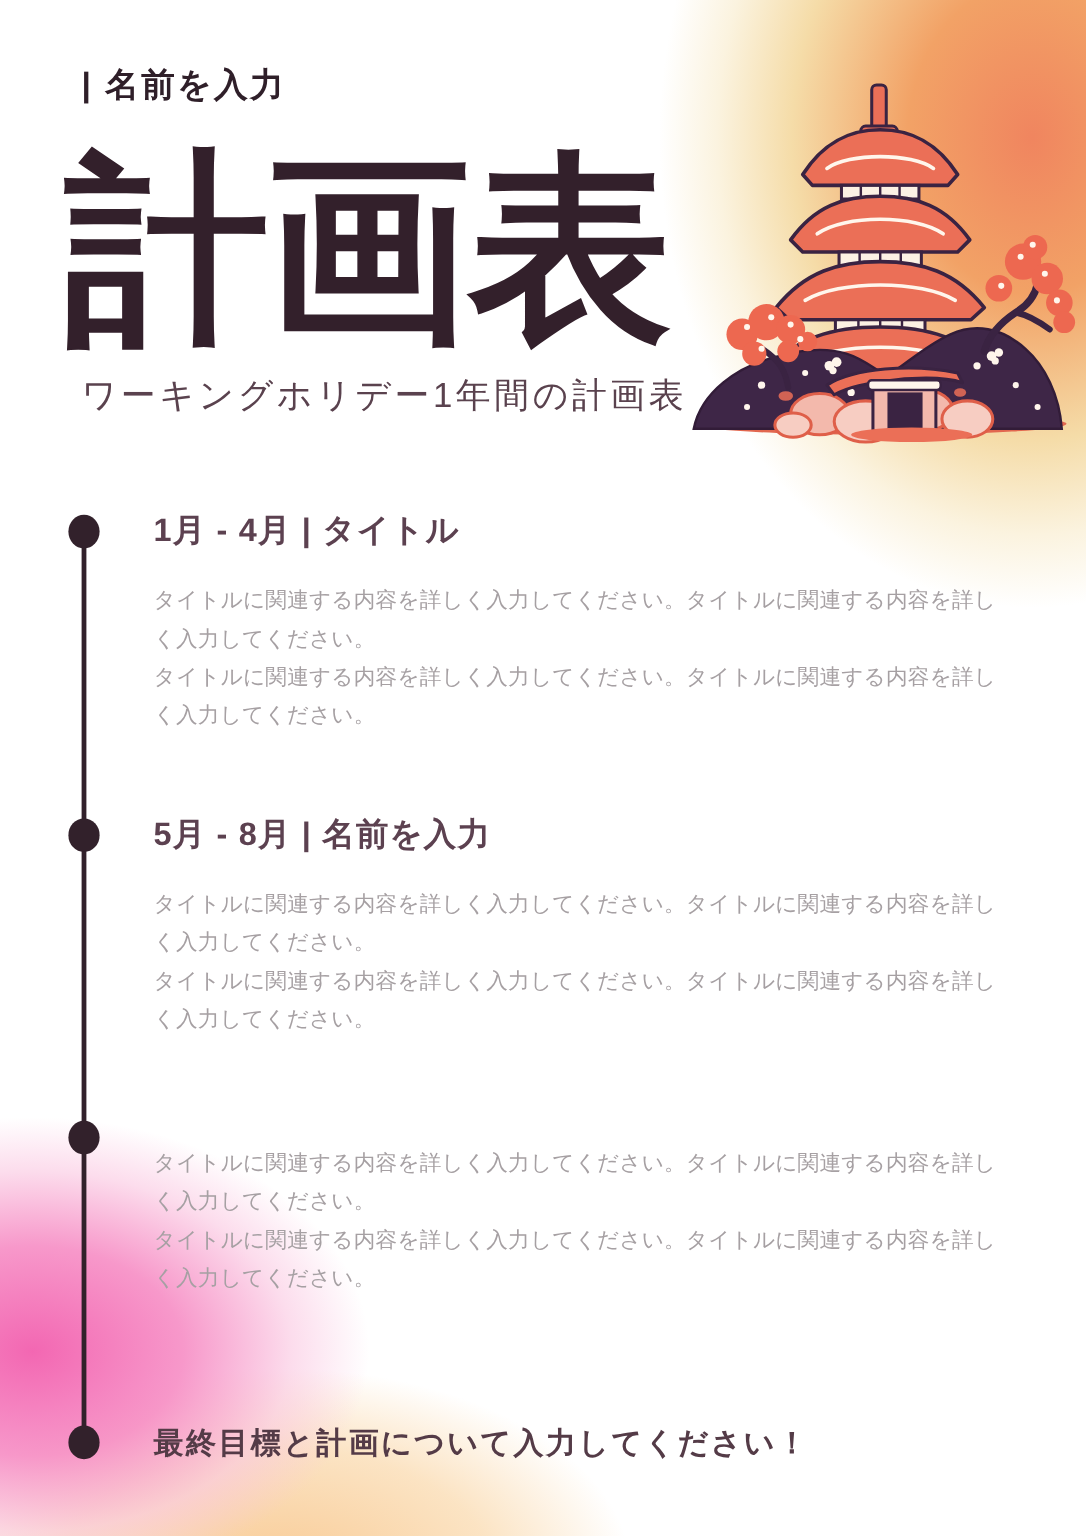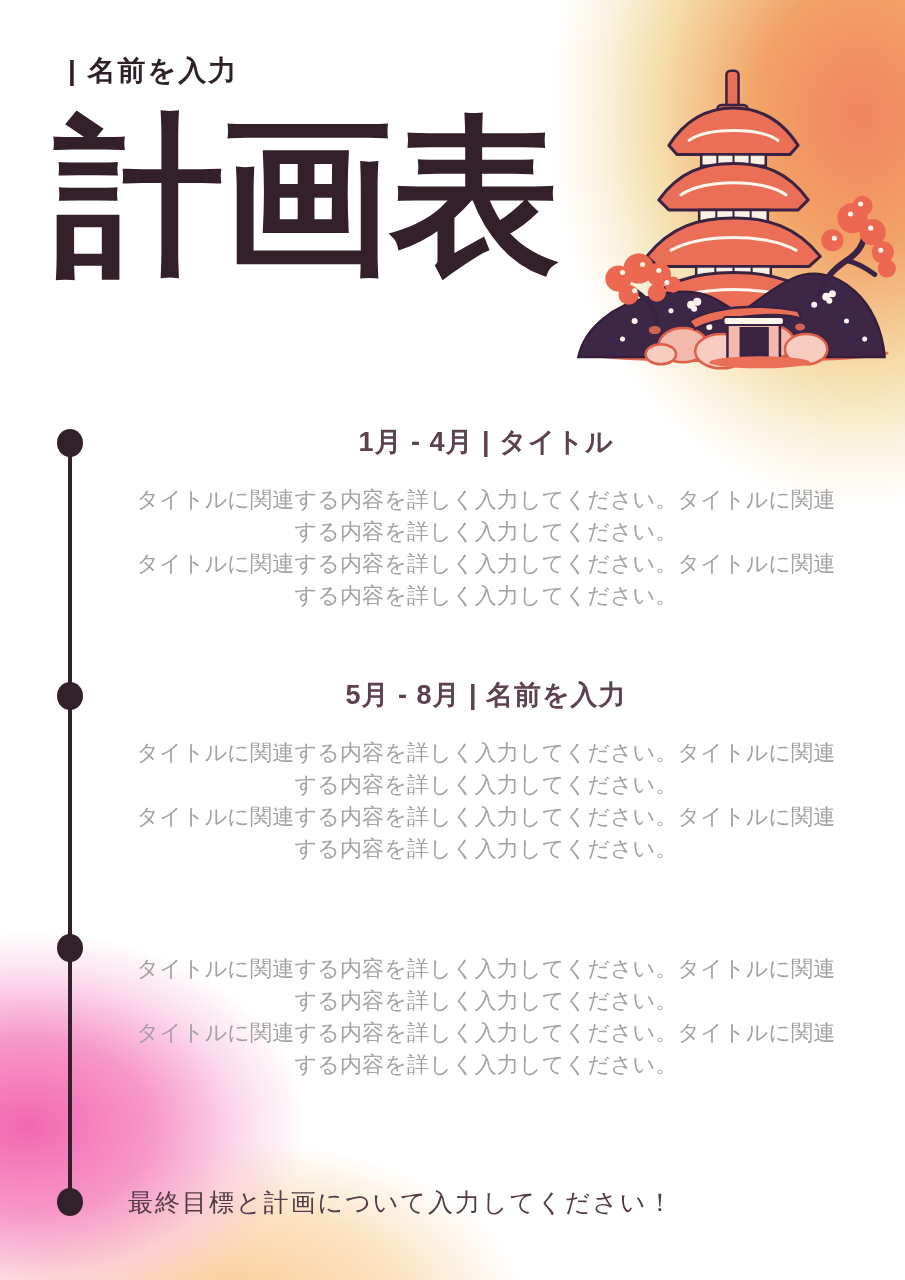--- a/index.html
+++ b/index.html
@@ -25,60 +25,60 @@
     font-family:"Liberation Sans","DejaVu Sans",sans-serif;
   }
   .name-label{
     position:absolute;left:68px;top:52px;
     font-size:28px;font-weight:700;color:#2F1F29;letter-spacing:2px;
   }
   .page-title{
     position:absolute;left:54px;top:118px;
     font-size:170px;line-height:1.08;font-weight:900;color:#33202B;
     letter-spacing:-2px;
-    font-family:Liberation Mono, monospace;
   }
   .page-subtitle{
     position:absolute;left:68px;top:310px;
     font-size:29px;font-weight:500;color:#5A424E;letter-spacing:3px;
   }
   .illustration{
     position:absolute;left:562px;top:56px;width:343px;height:314px;
     pointer-events:none;
   }
   .tl-line{
     position:absolute;left:68px;top:443px;width:4px;height:760px;
     background:#32212B;border-radius:2px;
   }
   .tl-dot{
     position:absolute;left:57px;width:26px;height:28px;
     background:#32212B;border-radius:50%;
   }
   .dot-1{top:429px}.dot-2{top:682px}.dot-3{top:934px}.dot-4{top:1188px}
-  .tl-entry{position:absolute;left:128px;width:716px;text-align:center;}
+  .tl-entry{position:absolute;left:128px;width:716px;}
   .entry-1{top:424px}.entry-2{top:677px}.entry-3{top:929px}
   .entry-title{
     margin:0;font-size:27px;font-weight:700;color:#5C4150;letter-spacing:1px;
   }
-  .entry-body{margin:0;font-size:22px;line-height:32px;color:#A6A0A3;letter-spacing:0.2px;}
+  .entry-body{margin:0;font-size:18px;line-height:32px;color:#A6A0A3;letter-spacing:0.2px;}
   .entry-body.first{margin-top:24px;}
   .final-note{
     position:absolute;left:128px;top:1186px;width:740px;
-    font-size:25px;font-weight:400;color:#543B47;letter-spacing:2px;
+    font-size:25px;font-weight:700;color:#543B47;letter-spacing:2px;
   }
 </style>
 </head>
 <body>
 
 <div class="page">
 
   <div class="name-label">| 名前を入力</div>
 
   <div class="page-title">計画表</div>
 
+  <div class="page-subtitle">ワーキングホリデー1年間の計画表</div>
 
   <svg class="illustration" viewBox="0 0 340 310" xmlns="http://www.w3.org/2000/svg">
 
     <rect x="163" y="14" width="12" height="44" rx="4" fill="#EB6F57" stroke="#3A2342" stroke-width="2.5"></rect>
     <rect x="154" y="48" width="30" height="10" rx="4" fill="#EB6F57" stroke="#3A2342" stroke-width="2.5"></rect>
 
     <path d="M106,88 C124,60 146,51 170,51 C194,51 216,60 234,88 L226,97 L114,97 Z" fill="#EB6F57" stroke="#3A2342" stroke-width="3" stroke-linejoin="round"></path>
     <path d="M126,83 C144,70 196,70 214,83" fill="none" stroke="#FFF6EC" stroke-width="3" stroke-linecap="round"></path>
 
     <rect x="138" y="97" width="64" height="22" fill="#FCF1E4" stroke="#3A2342" stroke-width="2.5"></rect>

